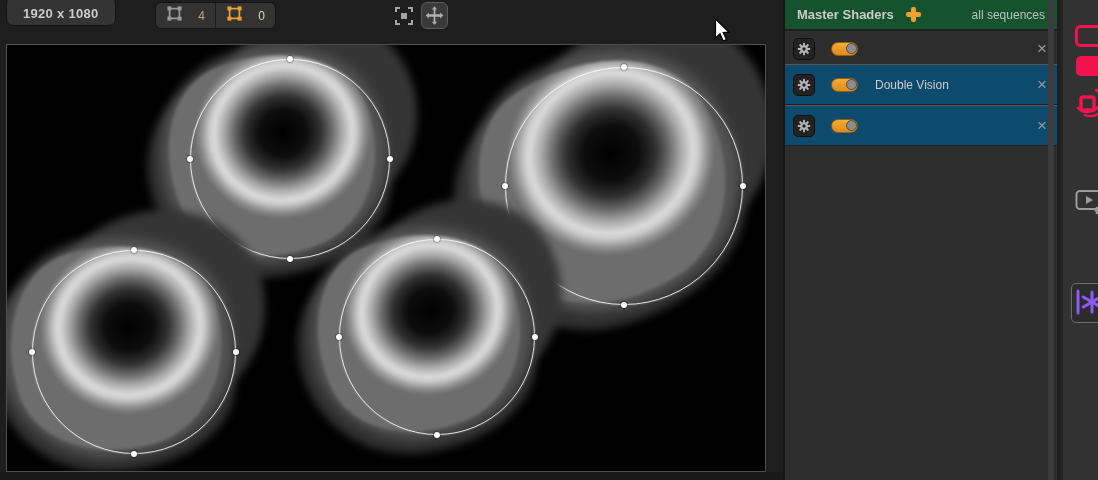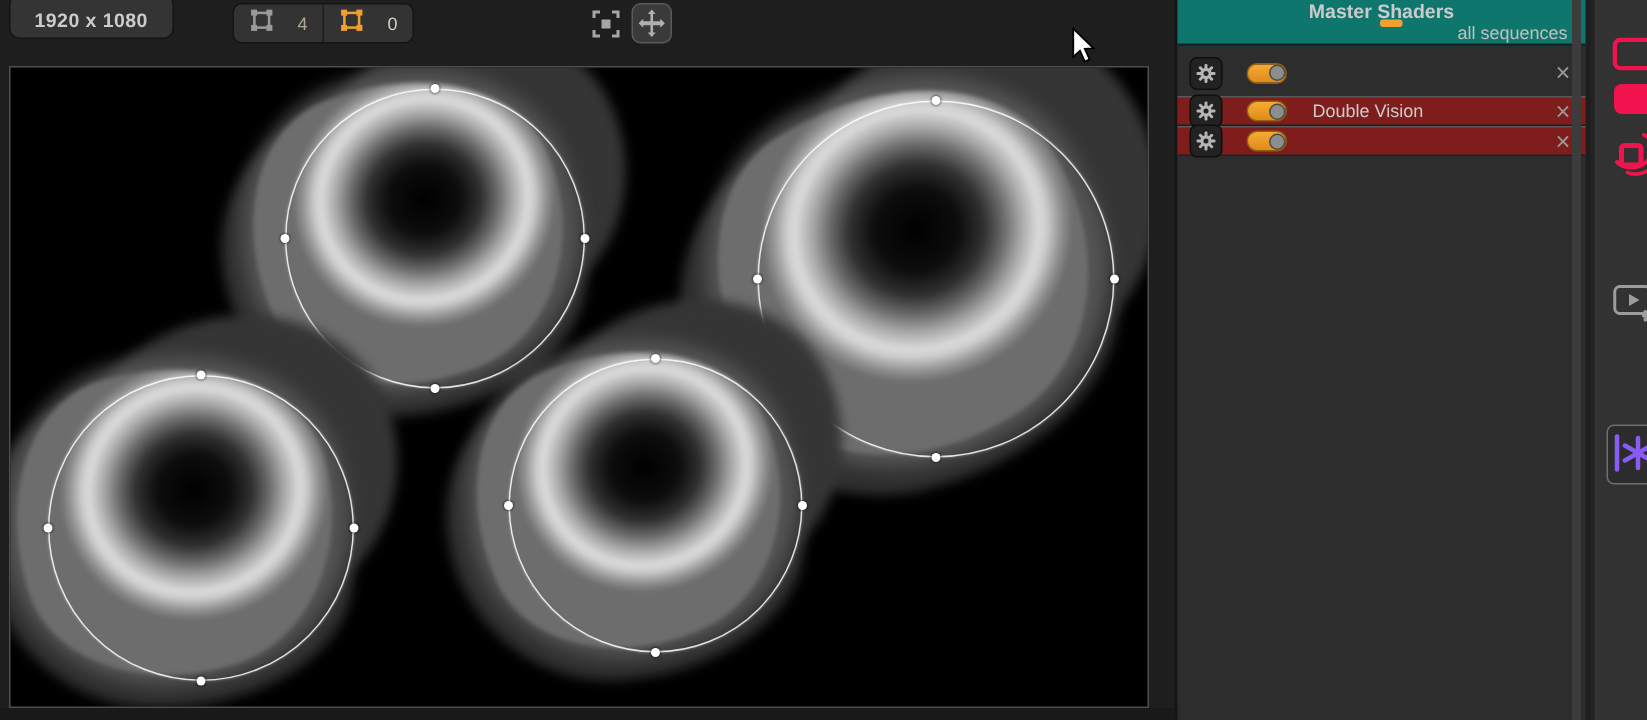--- a/index.html
+++ b/index.html
@@ -37,31 +37,31 @@
   .bottom-strip{position:absolute;left:0;top:472px;width:785px;height:8px;background:#191919;}
   .cluster{position:absolute;}
   .blob{position:absolute;}
   .sel-circle{position:absolute;left:0;top:0;width:100%;height:100%;border-radius:50%;
     border:1.5px solid rgba(255,255,255,.85);box-shadow:0 0 2px rgba(255,255,255,.35);}
   .dot{position:absolute;width:6px;height:6px;background:#fff;border-radius:50%;box-shadow:0 0 2px #000;}
 
   
   .vdivider{position:absolute;left:783px;top:0;width:2px;height:480px;background:#151515;}
   .panel{position:absolute;left:785px;top:0;width:272px;height:480px;background:#2d2d2d;}
-  .panel-header{position:absolute;left:0;top:0;width:100%;height:31px;background:#0f766e;
-    border-bottom:2px solid #1f1f1f;display:flex;align-items:center;padding:0 12px;flex-direction:column;}
+  .panel-header{position:absolute;left:0;top:0;width:100%;height:31px;background:#14532d;
+    border-bottom:2px solid #1f1f1f;display:flex;align-items:center;padding:0 12px;}
   .panel-title{color:#cbcbcb;font-size:13px;font-weight:bold;}
   .plus-btn{position:relative;width:15px;height:15px;margin-left:12px;background:none;border:none;padding:0;}
   .plus-btn::before,.plus-btn::after{content:"";position:absolute;background:#f0a030;border-radius:2px;}
   .plus-btn::before{left:0;right:0;top:50%;height:5px;margin-top:-2.5px;}
   .plus-btn::after{top:0;bottom:0;left:50%;width:5px;margin-left:-2.5px;}
   .seq-link{margin-left:auto;color:#c0c0c0;font-size:12px;}
   .shader-list{position:absolute;left:0;top:33px;width:100%;}
   .shader-row{position:relative;height:31px;display:flex;align-items:center;padding:0 10px 0 8px;background:#2d2d2d;}
-  .shader-row.named{background:#7f1d1d;border-top:1px solid #585858;border-bottom:1px solid #1f1f1f;height:20px;}
+  .shader-row.named{background:#0c4a6e;border-top:1px solid #585858;border-bottom:1px solid #1f1f1f;height:41px;}
   .shader-row.named:first-of-type{margin-top:0;}
   .gear-btn{width:22px;height:22px;background:#222;border:1px solid #0e0e0e;border-radius:5px;
     display:flex;align-items:center;justify-content:center;padding:0;flex:0 0 auto;}
   .toggle{position:relative;width:27px;height:14px;border-radius:8px;margin-left:16px;
     background:linear-gradient(#f6ab33,#e08a1d);border:1px solid #90600f;flex:0 0 auto;}
   .toggle .knob{position:absolute;right:0px;top:0.5px;width:11px;height:11px;border-radius:50%;
     background:#8d8d8d;border:1px solid #4c4c4c;}
   .shader-label{margin-left:17px;color:#cccccc;font-size:12px;flex:1 1 auto;white-space:nowrap;}
   .close-x{color:#9a9a9a;font-size:17px;line-height:1;margin-left:auto;cursor:default;}
   .scroll-strip{position:absolute;right:3px;top:0;width:6px;height:480px;background:#3c3c3c;}

